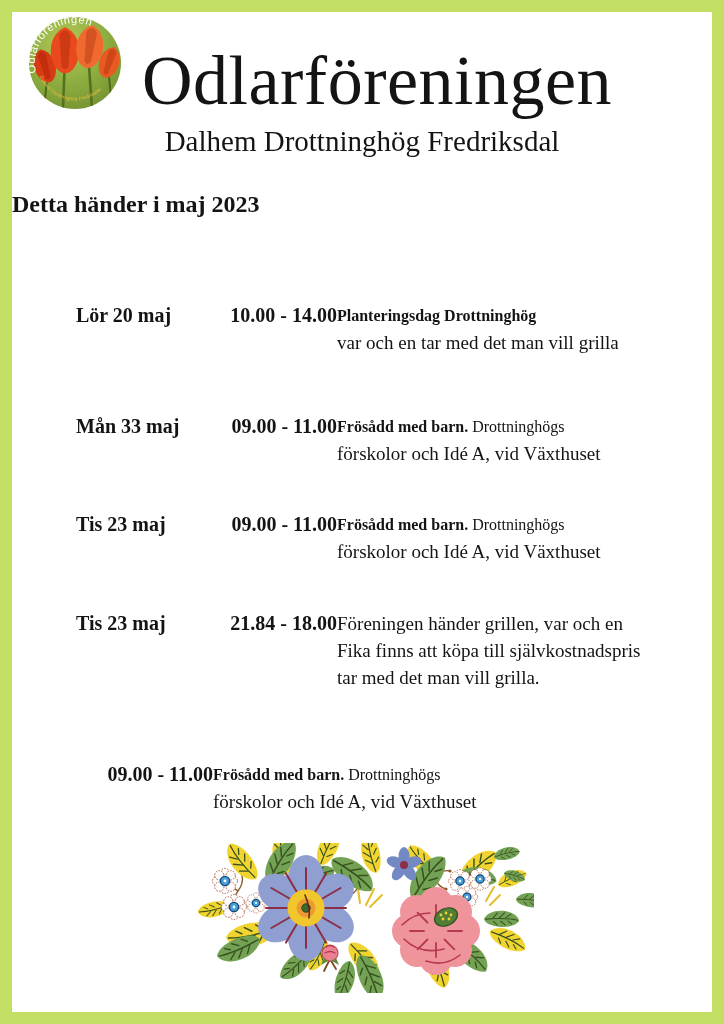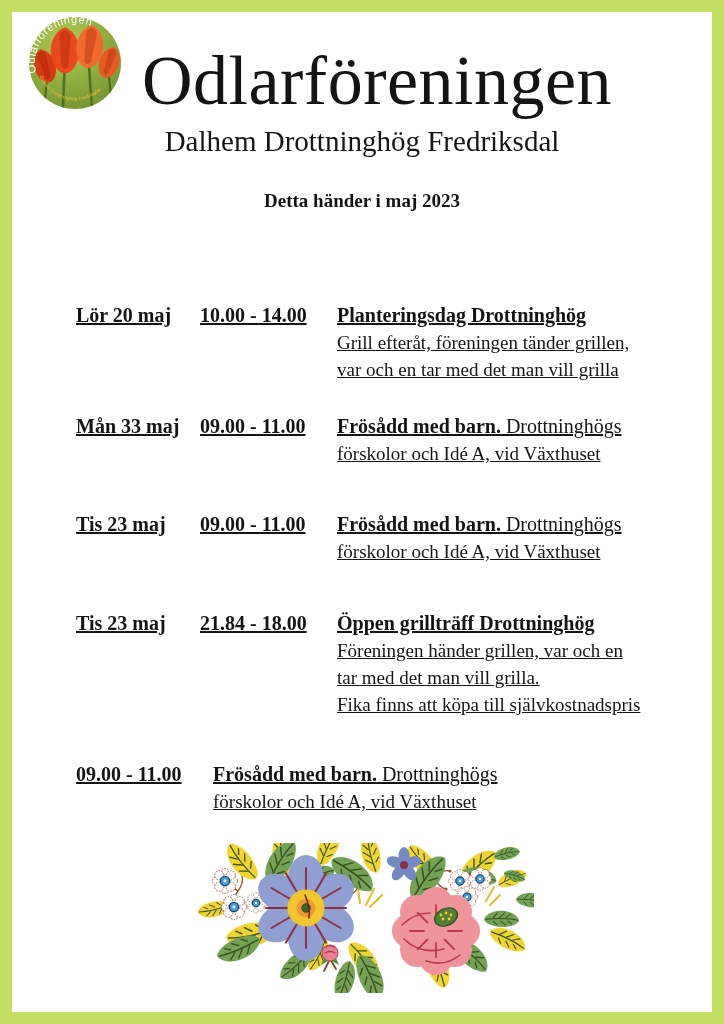--- a/index.html
+++ b/index.html
@@ -13,27 +13,27 @@
     position:absolute; left:30px; right:0; top:30px; margin:0;
     text-align:center; font-size:70px; font-weight:400; line-height:1.1;
     letter-spacing:0.5px; white-space:nowrap;
   }
   .subtitle {
     position:absolute; left:0; right:0; top:112px;
     text-align:center; font-size:29px; line-height:1.2; white-space:nowrap;
   }
   .heading {
     position:absolute; left:0; right:0; top:178px;
-    text-align:center; font-size:19px; font-weight:700; line-height:1.2; white-space:nowrap;
-  }
-  .event { position:absolute; left:64px; right:20px; display:flex; line-height:27px;text-decoration:underline; }
+    text-align:left; font-size:24px; font-weight:700; line-height:1.2; white-space:nowrap;
+  }
+  .event { position:absolute; left:64px; right:20px; display:flex; line-height:27px; }
   .ev-day  { width:124px; font-weight:700; font-size:20px; }
-  .ev-time { width:137px; font-weight:700; font-size:20px; }
+  .ev-time { width:137px; font-weight:700; font-size:20px;text-align:right; }
   .ev-info { width:340px; }
-  .title-line { font-size:20px; white-space:nowrap; }
+  .title-line { font-size:16px; white-space:nowrap; }
   .title-line .b { font-weight:700; }
   .detail { font-size:19px; white-space:nowrap; }
   .detail:empty { display:none; }
   .flowers { position:absolute; left:186px; top:831px; width:336px; height:150px; }
   .v { fill:none; stroke:#37511f; stroke-width:1.3; stroke-linecap:round; }
   .strk { fill:none; stroke-linecap:round; }
 </style>
 </head>
 <body>
 
@@ -77,21 +77,20 @@
 
   <h1 class="title">Odlarföreningen</h1>
   <div class="subtitle">Dalhem Drottninghög Fredriksdal</div>
   <div class="heading">Detta händer i maj 2023</div>
 
   <div class="event" style="top:290px">
     <div class="ev-day">Lör 20 maj</div>
     <div class="ev-time">10.00 - 14.00</div>
     <div class="ev-info">
       <div class="title-line"><span class="b">Planteringsdag Drottninghög</span><span></span></div>
-      <div class="detail">Grill efteråt, föreningen tänder grillen,</div>
       <div class="detail">var och en tar med det man vill grilla</div>
     </div>
   </div>
 
   <div class="event" style="top:401px">
     <div class="ev-day">Mån 33 maj</div>
     <div class="ev-time">09.00 - 11.00</div>
     <div class="ev-info">
       <div class="title-line"><span class="b">Frösådd med barn.</span><span> Drottninghögs</span></div>
       <div class="detail">förskolor och Idé A, vid Växthuset</div>
@@ -104,24 +103,23 @@
     <div class="ev-info">
       <div class="title-line"><span class="b">Frösådd med barn.</span><span> Drottninghögs</span></div>
       <div class="detail">förskolor och Idé A, vid Växthuset</div>
     </div>
   </div>
 
   <div class="event" style="top:598px">
     <div class="ev-day">Tis 23 maj</div>
     <div class="ev-time">21.84 - 18.00</div>
     <div class="ev-info">
-      <div class="title-line"><span class="b">Öppen grillträff Drottninghög</span><span></span></div>
       <div class="detail">Föreningen händer grillen, var och en</div>
+      <div class="detail">Fika finns att köpa till självkostnadspris</div>
       <div class="detail">tar med det man vill grilla.</div>
-      <div class="detail">Fika finns att köpa till självkostnadspris</div>
     </div>
   </div>
 
   <div class="event" style="top:749px">
     <div class="ev-time">09.00 - 11.00</div>
     <div class="ev-info">
       <div class="title-line"><span class="b">Frösådd med barn.</span><span> Drottninghögs</span></div>
       <div class="detail">förskolor och Idé A, vid Växthuset</div>
     </div>
   </div>

